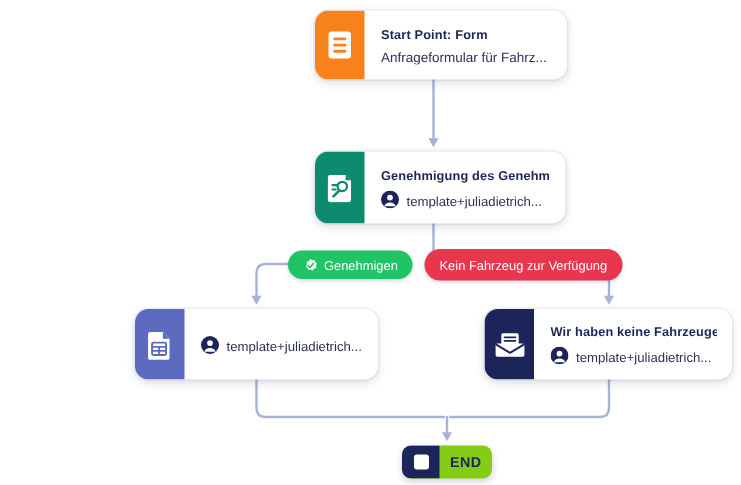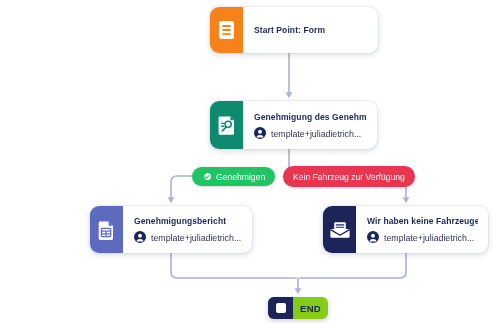--- a/index.html
+++ b/index.html
@@ -153,20 +153,21 @@
     <div class="accent">
       <svg width="17" height="20" viewBox="0 0 17 20">
         <rect x="1" y="1" width="15" height="18" rx="2.2" fill="#ffffff"></rect>
         <rect x="4.2" y="5" width="8.6" height="1.9" rx="0.9" fill="#F7821B"></rect>
         <rect x="4.2" y="9.1" width="8.6" height="1.9" rx="0.9" fill="#F7821B"></rect>
         <rect x="4.2" y="13.2" width="8.6" height="1.9" rx="0.9" fill="#F7821B"></rect>
       </svg>
     </div>
     <div class="body">
       <div class="title">Start Point: Form</div>
+      <div class="sub">Anfrageformular für Fahrz...</div>
     </div>
   </div>
 
   <div class="node" id="node-approval">
     <div class="accent">
       <svg width="18" height="20" viewBox="0 0 18 20">
         <path d="M2,1.6 h10.4 l3.6,3.6 v13.2 a1.4,1.4 0 0 1 -1.4,1.4 h-12.6 a1.4,1.4 0 0 1 -1.4,-1.4 v-15.4 a1.4,1.4 0 0 1 1.4,-1.4 z" fill="#ffffff"></path>
         <path d="M12.4,1.6 l3.6,3.6 h-3.6 z" fill="#0E8A6E"></path>
         <circle cx="10.2" cy="9.3" r="3.1" fill="none" stroke="#0E8A6E" stroke-width="1.5"></circle>
         <path d="M8.2,12 L4.3,15.9" stroke="#0E8A6E" stroke-width="1.7" stroke-linecap="round"></path>
@@ -204,21 +205,20 @@
       <svg width="17" height="20" viewBox="0 0 17 20">
         <path d="M2,1.4 h8.6 l4.4,4.4 v12.8 a1.3,1.3 0 0 1 -1.3,1.3 h-11.7 a1.3,1.3 0 0 1 -1.3,-1.3 v-15.9 a1.3,1.3 0 0 1 1.3,-1.3 z" fill="#ffffff"></path>
         <path d="M10.6,1.4 l4.4,4.4 h-4.4 z" fill="#5C6BBF"></path>
         <rect x="3.4" y="8.4" width="9.3" height="8.2" rx="1" fill="none" stroke="#5C6BBF" stroke-width="1.3"></rect>
         <path d="M3.4,11.2 h9.3" stroke="#5C6BBF" stroke-width="1.2"></path>
         <path d="M8.05,11.2 v5.4" stroke="#5C6BBF" stroke-width="1.2"></path>
         <path d="M3.4,13.9 h9.3" stroke="#5C6BBF" stroke-width="1.2"></path>
       </svg>
     </div>
     <div class="body">
-      <div class="title">Genehmigungsbericht</div>
       <div class="assignee">
         <svg class="avatar" width="12" height="12" viewBox="0 0 14 14">
           <circle cx="7" cy="7" r="7" fill="#1B2559"></circle>
           <circle cx="7" cy="5.5" r="2.25" fill="#ffffff"></circle>
           <path d="M2.6,12.2 a4.6,4.0 0 0 1 8.8,0 z" fill="#ffffff"></path>
         </svg>
         <span>template+juliadietrich...</span>
       </div>
     </div>
   </div>

